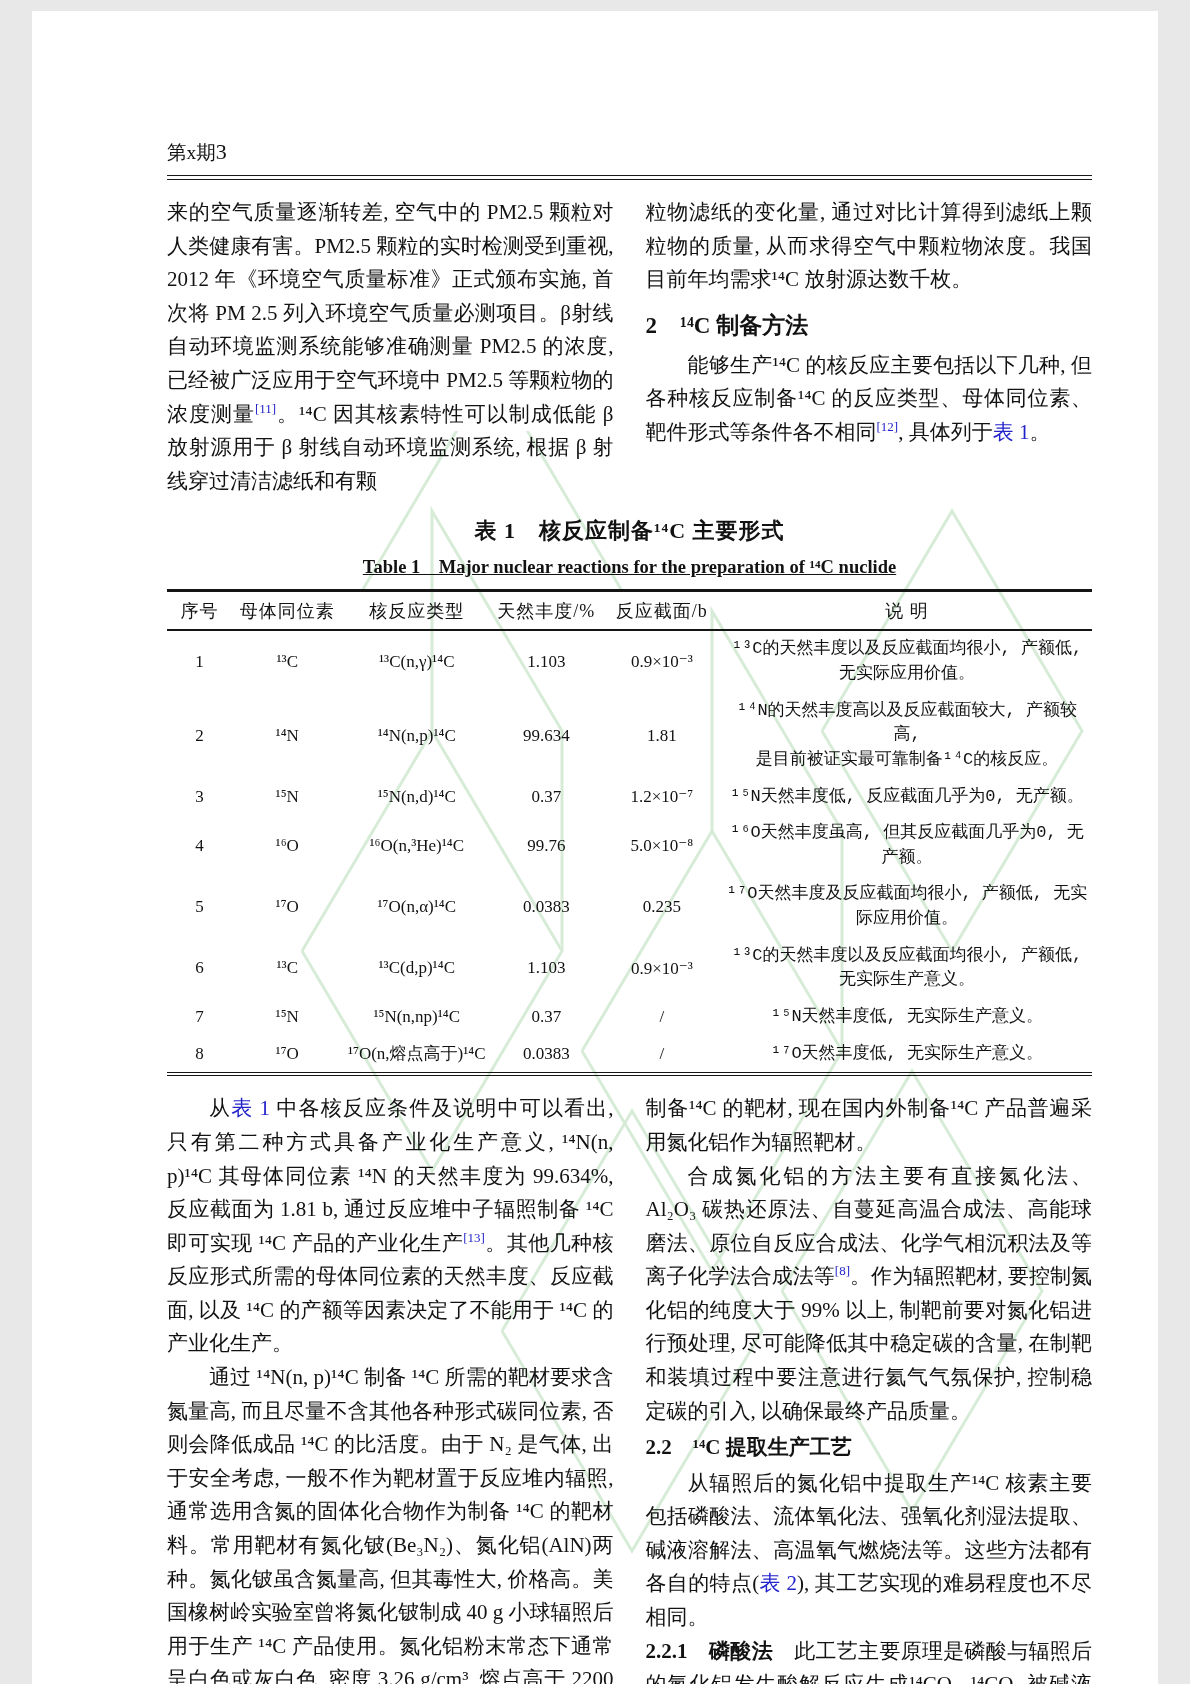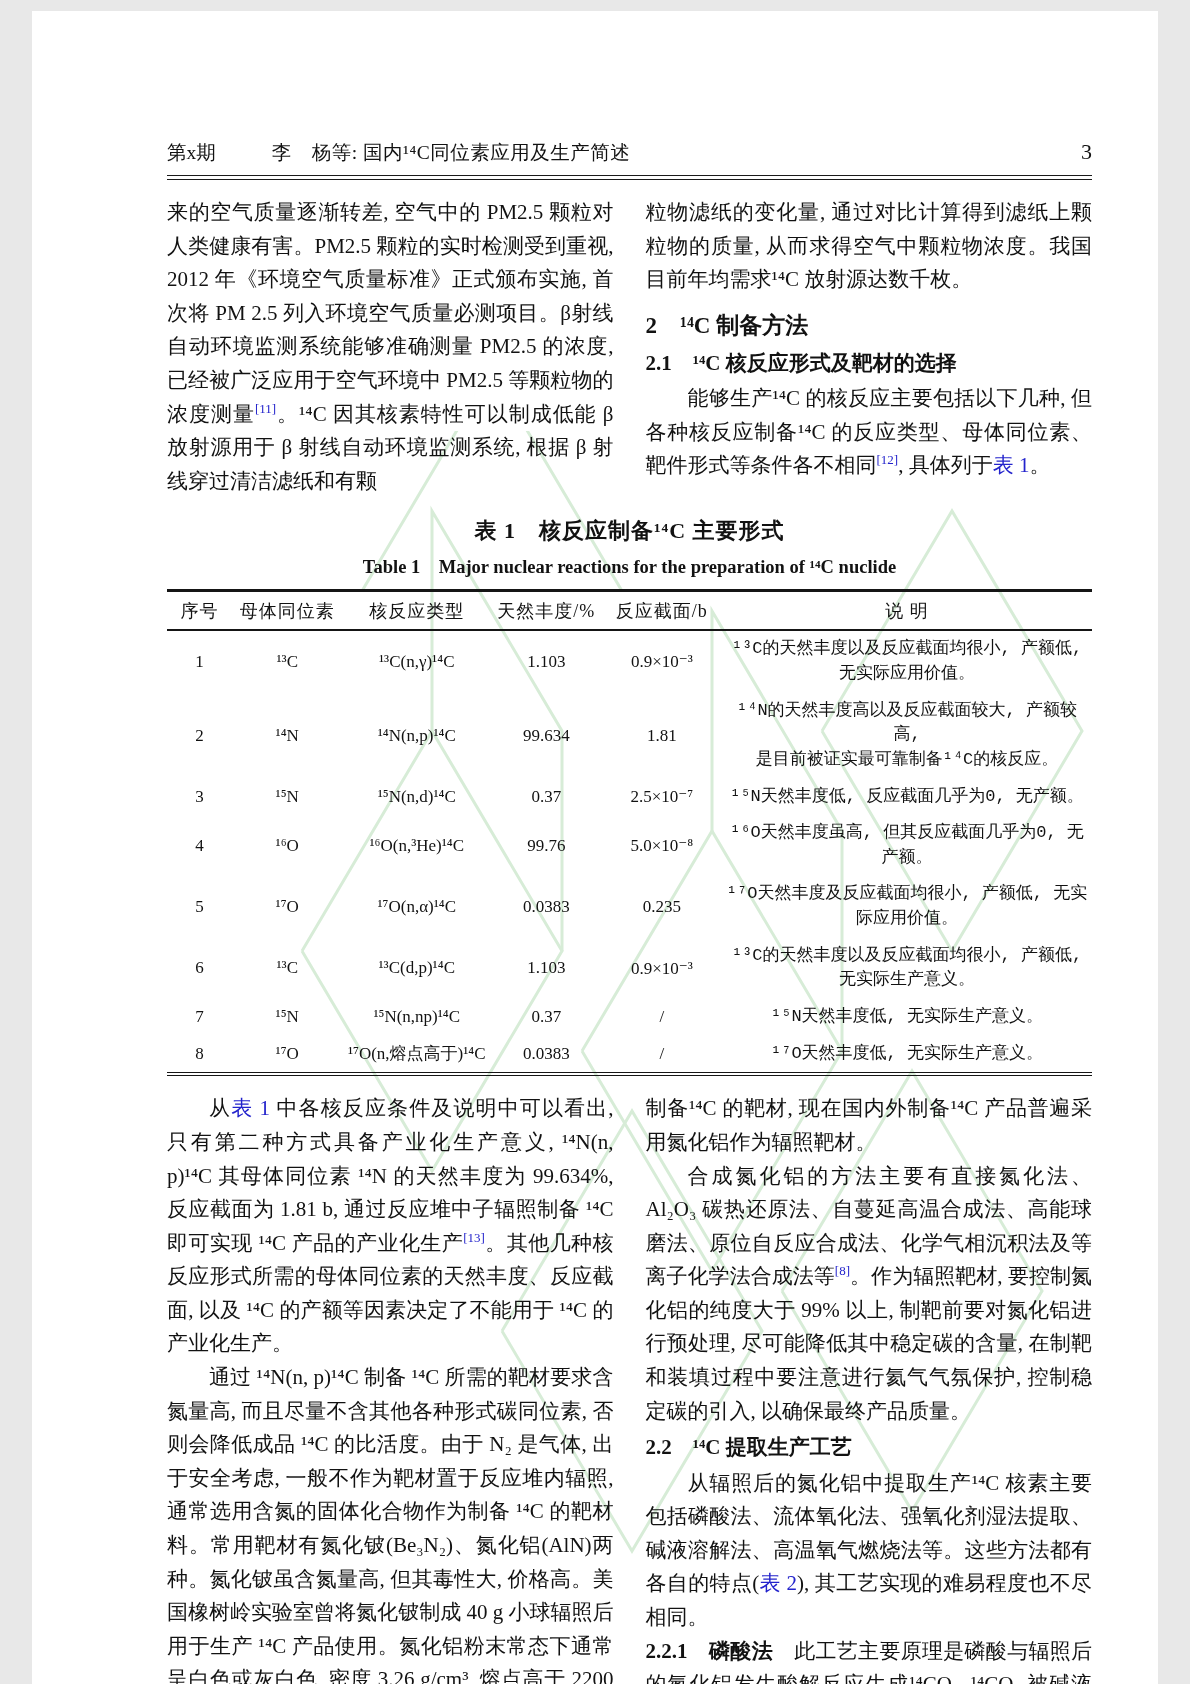--- a/index.html
+++ b/index.html
@@ -31,21 +31,21 @@
   .link{color:#2323cc;cursor:pointer;}
   sup,sub{line-height:0;}
 
   
   .h-major{font-weight:bold;font-size:23px;margin:14px 0 8px 0;line-height:1.3;text-align:left;}
   .h-minor{font-weight:bold;font-size:21px;margin:5px 0 5px 0;line-height:1.35;text-align:left;}
 
   
   .table-block{margin-top:18px;}
   .caption-zh{text-align:center;font-weight:bold;font-size:22px;letter-spacing:1px;}
-  .caption-en{text-align:center;font-weight:bold;font-size:18.5px;margin-top:8px;}
+  .caption-en{text-align:center;font-weight:bold;font-size:18.5px;margin-top:8px;text-decoration:underline;}
   table.reactions{width:100%;border-collapse:collapse;margin-top:10px;
     border-top:3px solid #151515;border-bottom:4.5px double #151515;font-size:17px;}
   table.reactions thead th{font-weight:normal;padding:7px 2px 6px 2px;border-bottom:2px solid #151515;font-size:18px;letter-spacing:1px;}
   table.reactions td{padding:6px 2px;text-align:center;vertical-align:middle;}
   table.reactions td.c5{white-space:pre-line;font-size:17px;line-height:1.45;font-family:Liberation Mono, monospace;}
   .cw0{width:7%;} .cw1{width:12%;} .cw2{width:16%;} .cw3{width:12%;} .cw4{width:13%;} .cw5{width:40%;}
 </style>
 </head>
 <body>
 
@@ -61,33 +61,31 @@
       <polyline points="560,300 690,80 820,300 690,520 560,300"></polyline>
       <polyline points="520,860 650,640 780,860 650,1080 520,860"></polyline>
       <polyline points="100,160 230,-60 360,160"></polyline>
     </g>
   </svg>
 
   <div class="content">
 
     <div class="page-header">
       <span class="issue">第x期</span>
-      <span class="running-title">李　杨等: 国内¹⁴C同位素应用及生产简述</span>
       <span class="pageno">3</span>
     </div>
     <div class="double-rule"></div>
 
     <div class="band">
       <div class="col">
         <p><span>来的空气质量逐渐转差, 空气中的 PM2.5 颗粒对人类健康有害。PM2.5 颗粒的实时检测受到重视, 2012 年《环境空气质量标准》正式颁布实施, 首次将 PM 2.5 列入环境空气质量必测项目。β射线自动环境监测系统能够准确测量 PM2.5 的浓度, 已经被广泛应用于空气环境中 PM2.5 等颗粒物的浓度测量</span><sup class="ref">[11]</sup><span>。¹⁴C 因其核素特性可以制成低能 β 放射源用于 β 射线自动环境监测系统, 根据 β 射线穿过清洁滤纸和有颗</span></p>
       </div>
       <div class="col">
         <p><span>粒物滤纸的变化量, 通过对比计算得到滤纸上颗粒物的质量, 从而求得空气中颗粒物浓度。我国目前年均需求¹⁴C 放射源达数千枚。</span></p>
         <div class="h-major">2　¹⁴C 制备方法</div>
-        <div class="h-minor">2.1　¹⁴C 核反应形式及靶材的选择</div>
         <p class="indent"><span>能够生产¹⁴C 的核反应主要包括以下几种, 但各种核反应制备¹⁴C 的反应类型、母体同位素、靶件形式等条件各不相同</span><sup class="ref">[12]</sup><span>, 具体列于</span><span class="link">表 1</span><span>。</span></p>
       </div>
     </div>
 
     <div class="table-block">
       <div class="caption-zh">表 1　核反应制备¹⁴C 主要形式</div>
       <div class="caption-en">Table 1　Major nuclear reactions for the preparation of ¹⁴C nuclide</div>
       <table class="reactions">
         <colgroup>
           <col class="cw0">
@@ -123,21 +121,21 @@
               <td class="c3">99.634</td>
               <td class="c4">1.81</td>
               <td class="c5">¹⁴N的天然丰度高以及反应截面较大, 产额较高,
 是目前被证实最可靠制备¹⁴C的核反应。</td>
             </tr>
             <tr>
               <td class="c0">3</td>
               <td class="c1">¹⁵N</td>
               <td class="c2">¹⁵N(n,d)¹⁴C</td>
               <td class="c3">0.37</td>
-              <td class="c4">2.5×10⁻⁷</td>
+              <td class="c4">1.2×10⁻⁷</td>
               <td class="c5">¹⁵N天然丰度低, 反应截面几乎为0, 无产额。</td>
             </tr>
             <tr>
               <td class="c0">4</td>
               <td class="c1">¹⁶O</td>
               <td class="c2">¹⁶O(n,³He)¹⁴C</td>
               <td class="c3">99.76</td>
               <td class="c4">5.0×10⁻⁸</td>
               <td class="c5">¹⁶O天然丰度虽高, 但其反应截面几乎为0, 无产额。</td>
             </tr>

